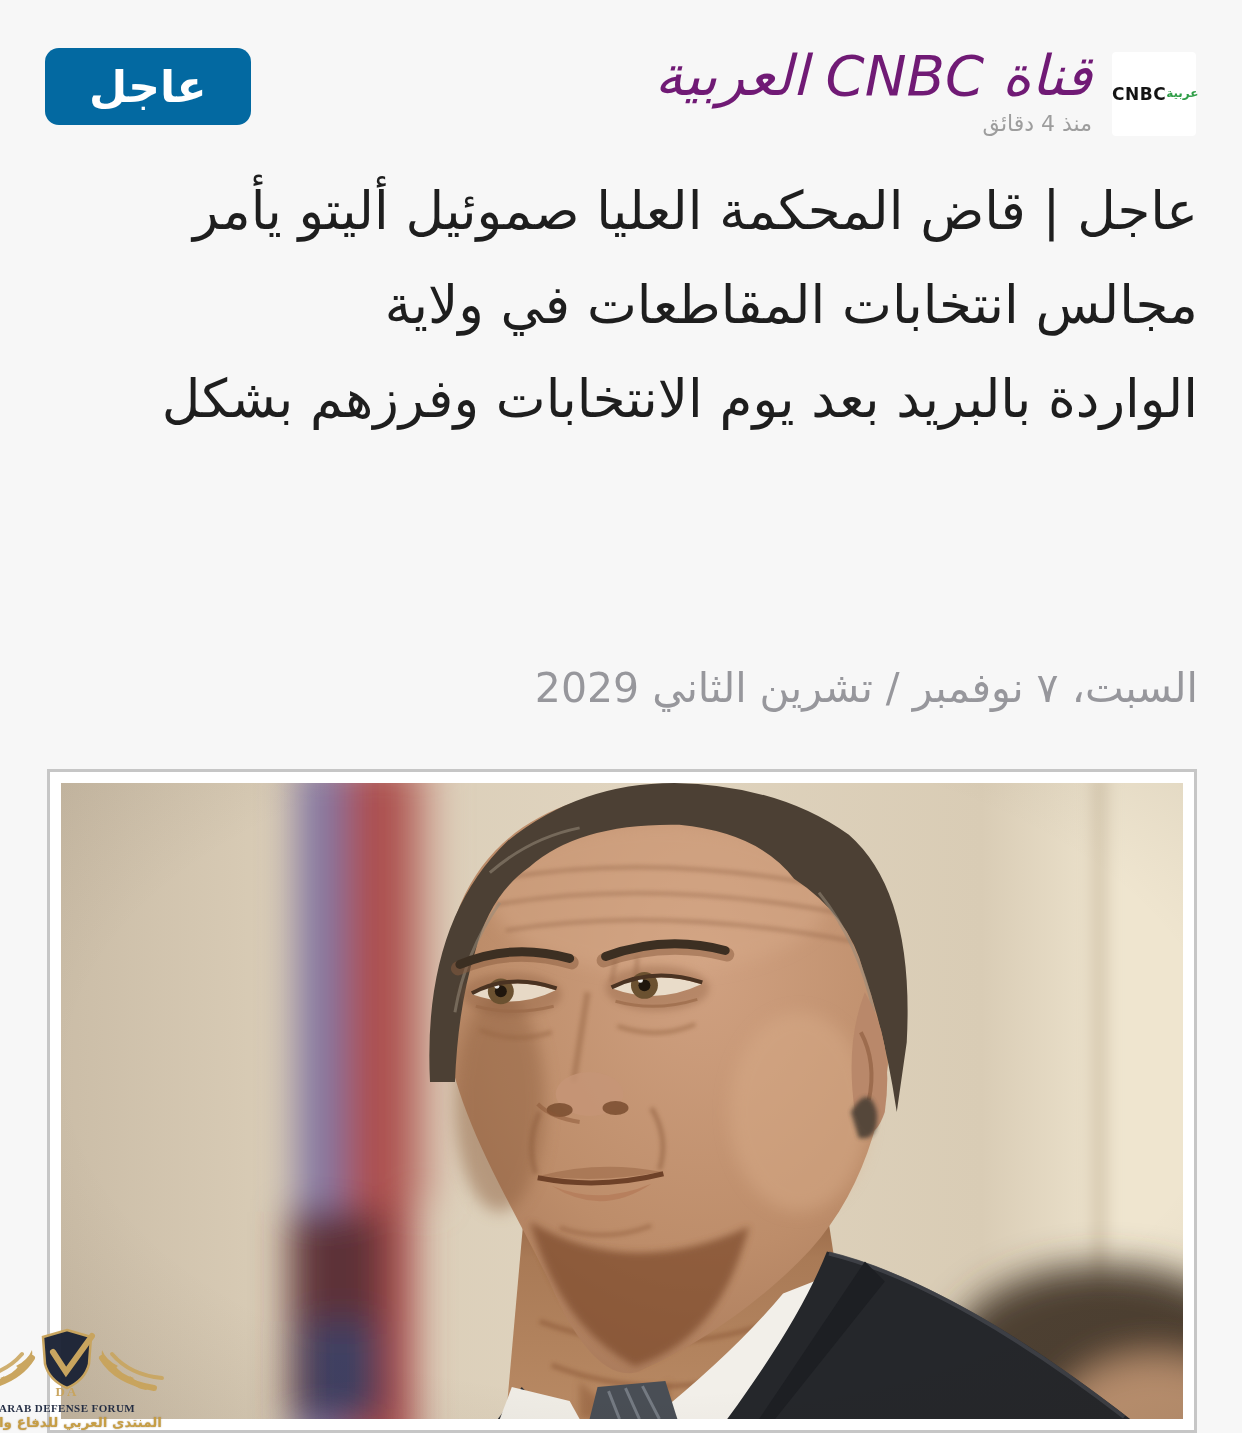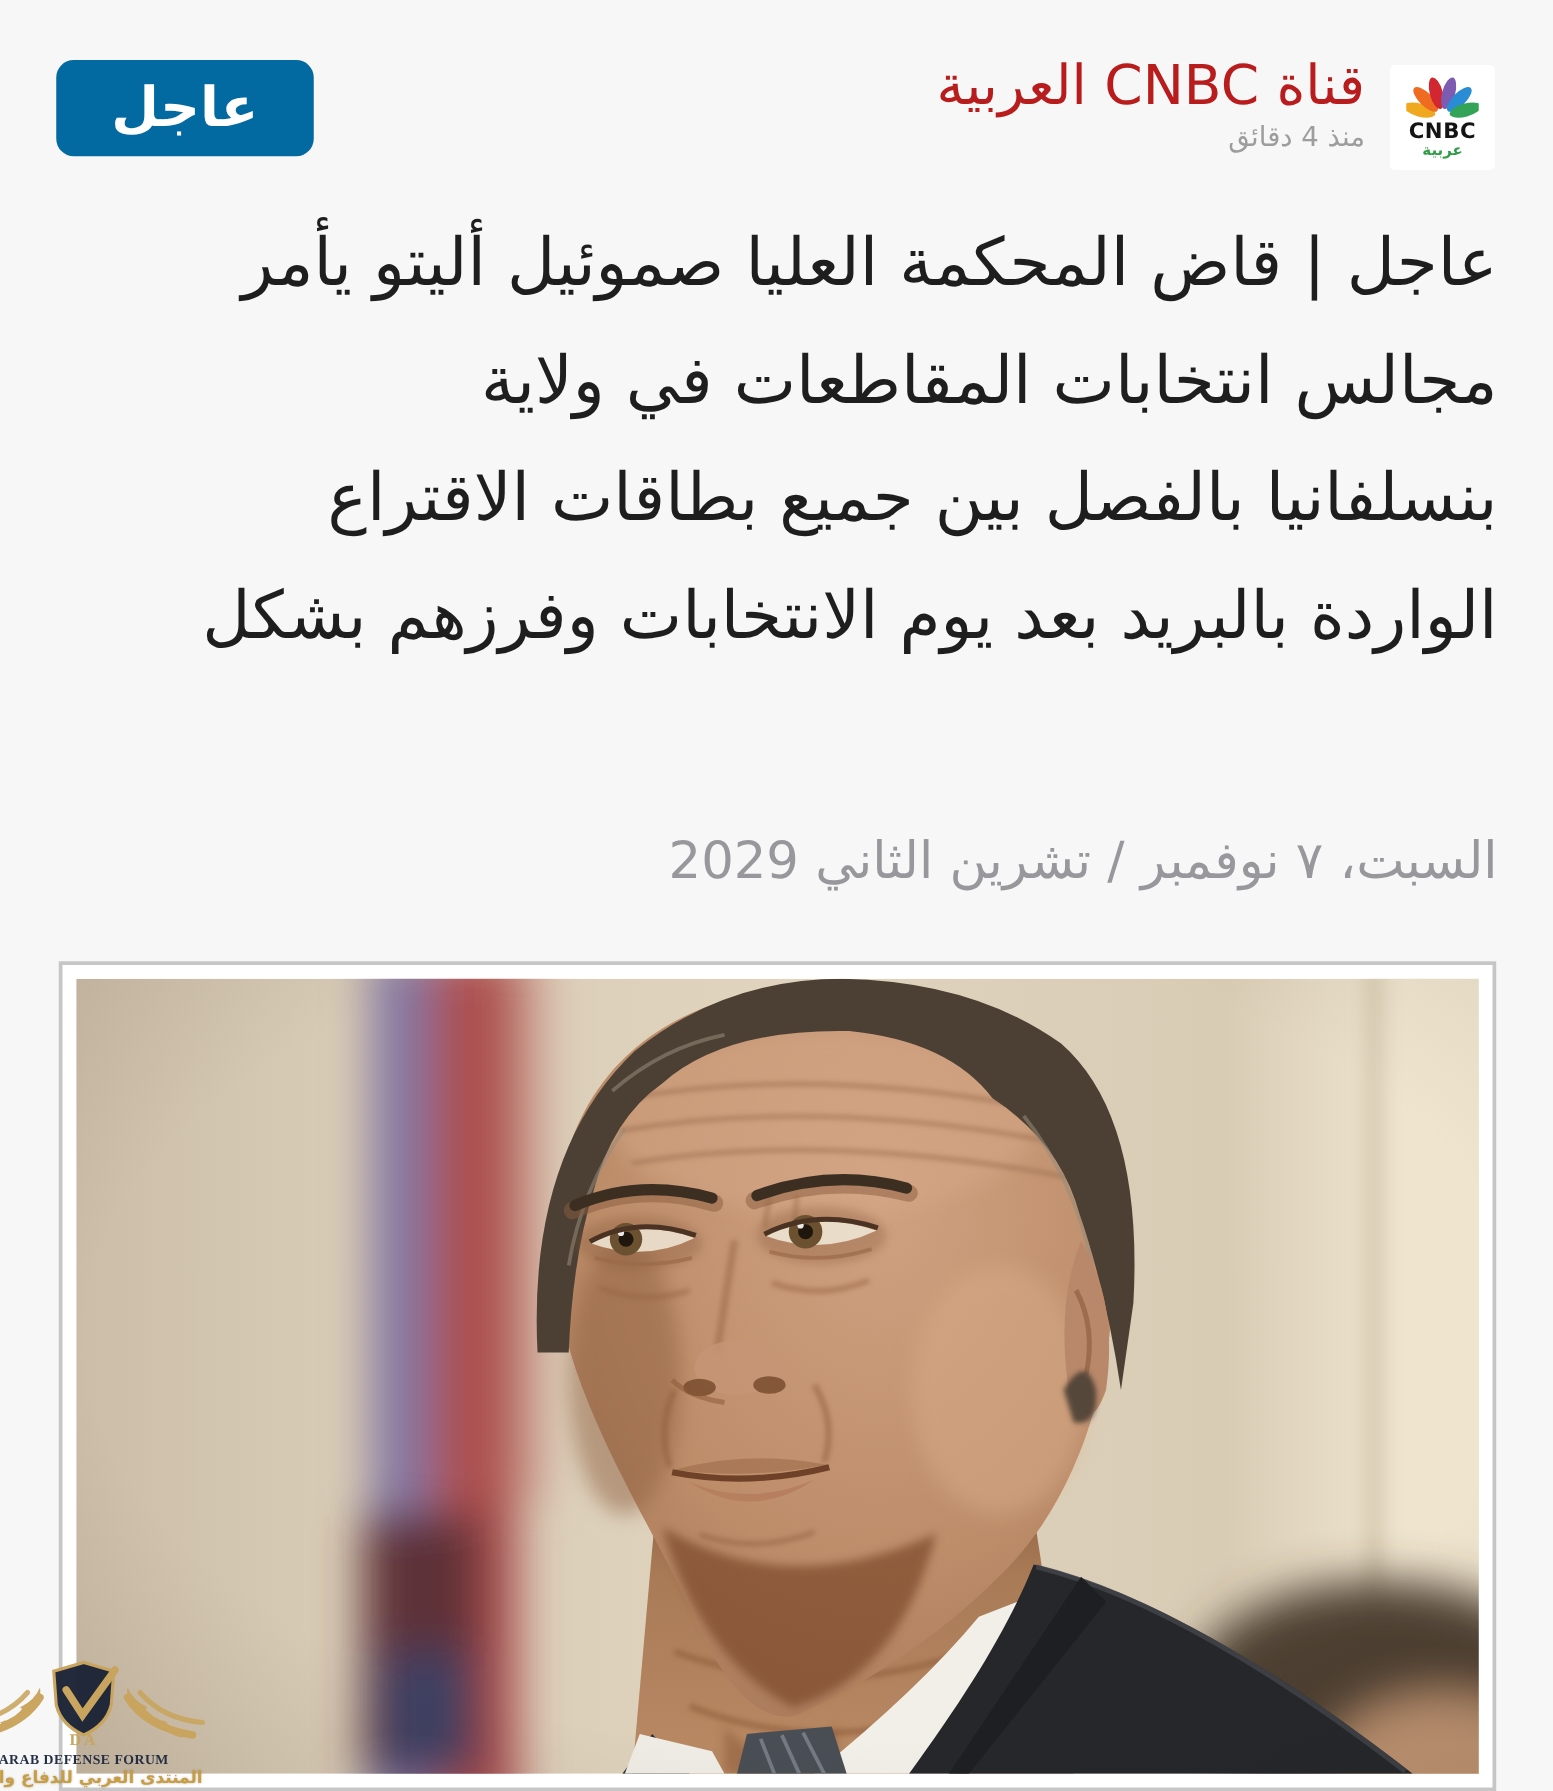--- a/index.html
+++ b/index.html
@@ -14,28 +14,28 @@
   
   .badge{
     position:absolute;left:45px;top:48px;
     background:#0369a1;color:#ffffff;
     font-size:44px;font-weight:bold;line-height:1;
     padding:17px 44px 16px 44px;border-radius:14px;
   }
   .logo-box{
     position:absolute;right:46px;top:52px;width:84px;height:84px;
     background:#ffffff;border-radius:4px;
-    display:flex;flex-direction:column;align-items:center;justify-content:center;
+    display:flex;flex-direction:row;align-items:center;justify-content:space-between;
   }
   .logo-brand{font-size:17px;font-weight:bold;color:#141414;letter-spacing:.5px;line-height:1;margin-top:1px;}
   .logo-sub{font-size:12px;font-weight:bold;color:#2f9e47;line-height:1.1;}
   .channel-meta{
     position:absolute;right:150px;top:44px;text-align:right;direction:rtl;
   }
-  .channel-name{font-size:44px;color:#b91c1c;line-height:1.15;}
+  .channel-name{font-size:56px;color:#701a75;line-height:1.15;font-style:italic;}
   .timestamp{font-size:22px;color:#9d9d9d;margin-top:4px;line-height:1.1;}
 
   
   .headline{
     position:absolute;right:44px;left:40px;top:164px;
     direction:rtl;text-align:right;color:#1e1e1e;
   }
   .hl-line{
     font-size:53px;font-weight:normal;line-height:94px;white-space:nowrap;
   }
@@ -95,21 +95,20 @@
         <ellipse cx="29" cy="14" rx="5.2" ry="13" fill="#33a457" transform="rotate(75 29 33)"></ellipse>
       </g>
     </svg>
     <div class="logo-brand">CNBC</div>
     <div class="logo-sub">عربية</div>
   </div>
 
   <div class="headline">
     <div class="hl-line">عاجل | قاض المحكمة العليا صموئيل أليتو يأمر</div>
     <div class="hl-line">مجالس انتخابات المقاطعات في ولاية</div>
-    <div class="hl-line">بنسلفانيا بالفصل بين جميع بطاقات الاقتراع</div>
     <div class="hl-line">الواردة بالبريد بعد يوم الانتخابات وفرزهم بشكل</div>
   </div>
 
   <div class="date-line">السبت، ٧ نوفمبر / تشرين الثاني 2029</div>
 
   <figure class="photo-frame">
     <svg viewBox="0 0 1125 638" preserveAspectRatio="none">
       <defs>
         <linearGradient id="wall" x1="0" y1="0" x2="1" y2="0">
           <stop offset="0" stop-color="#cbbda7"></stop>

